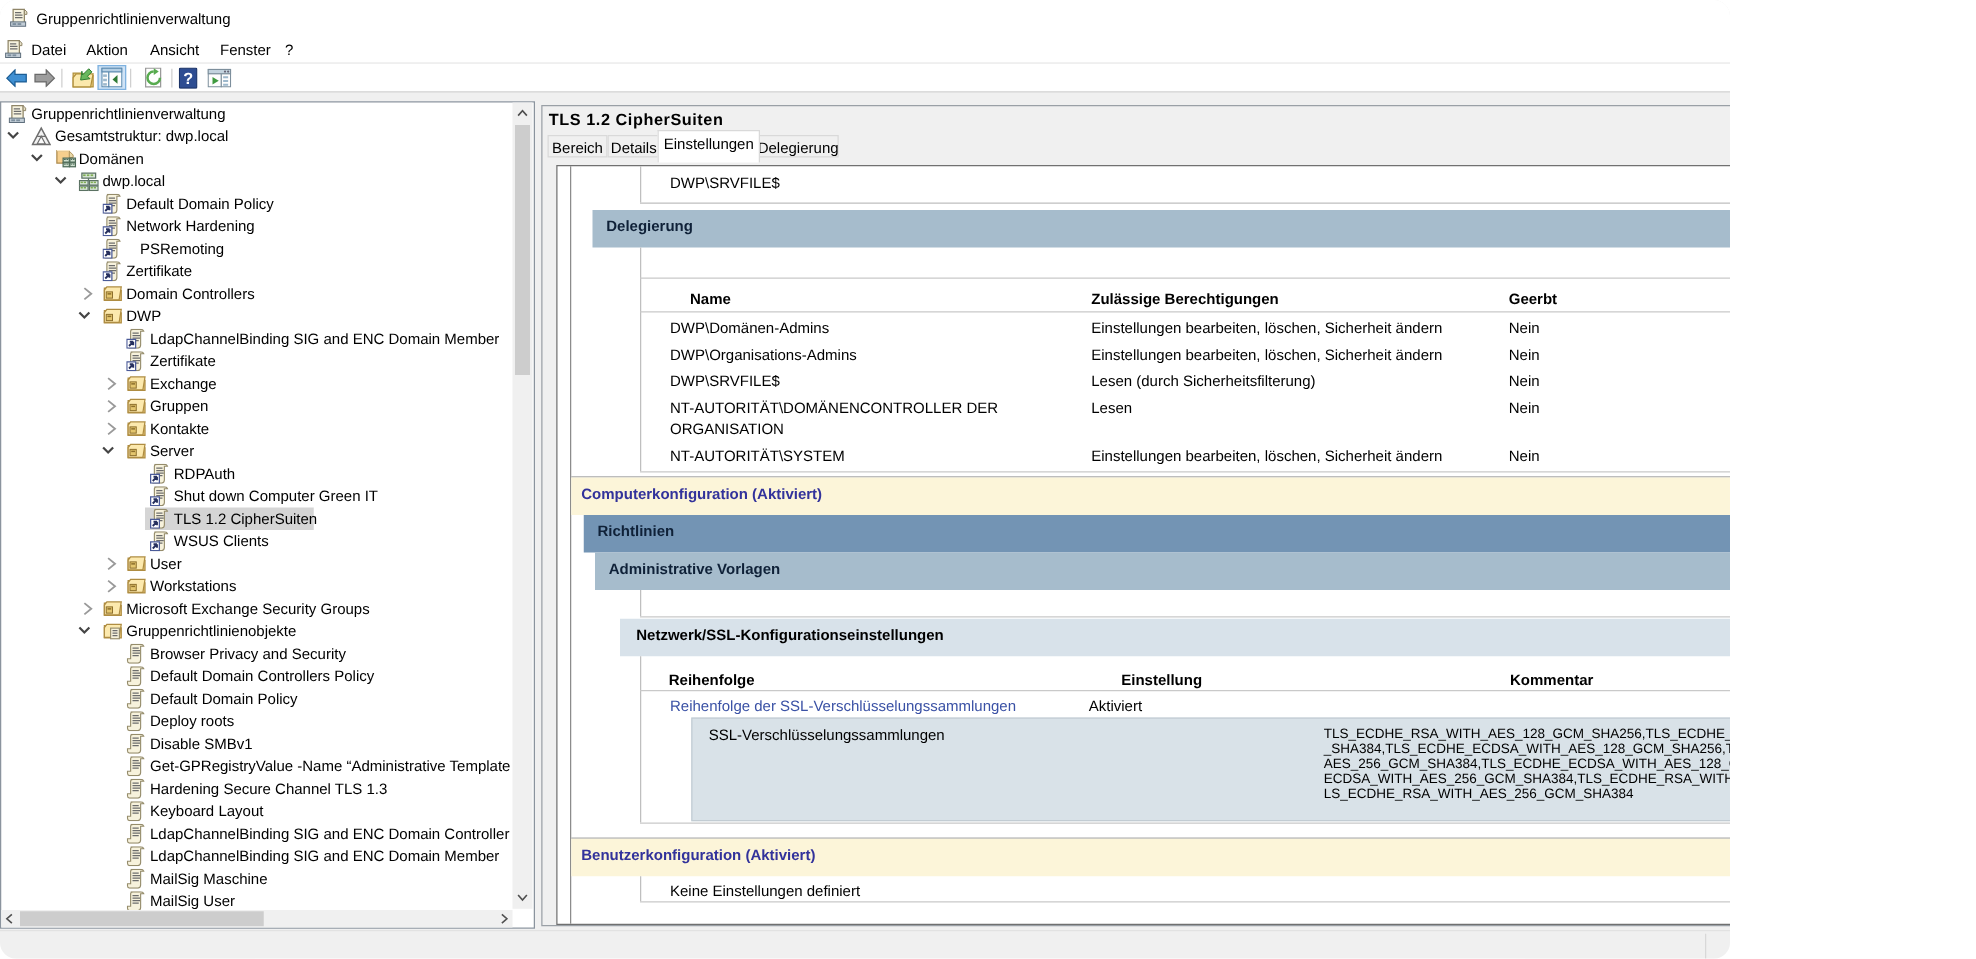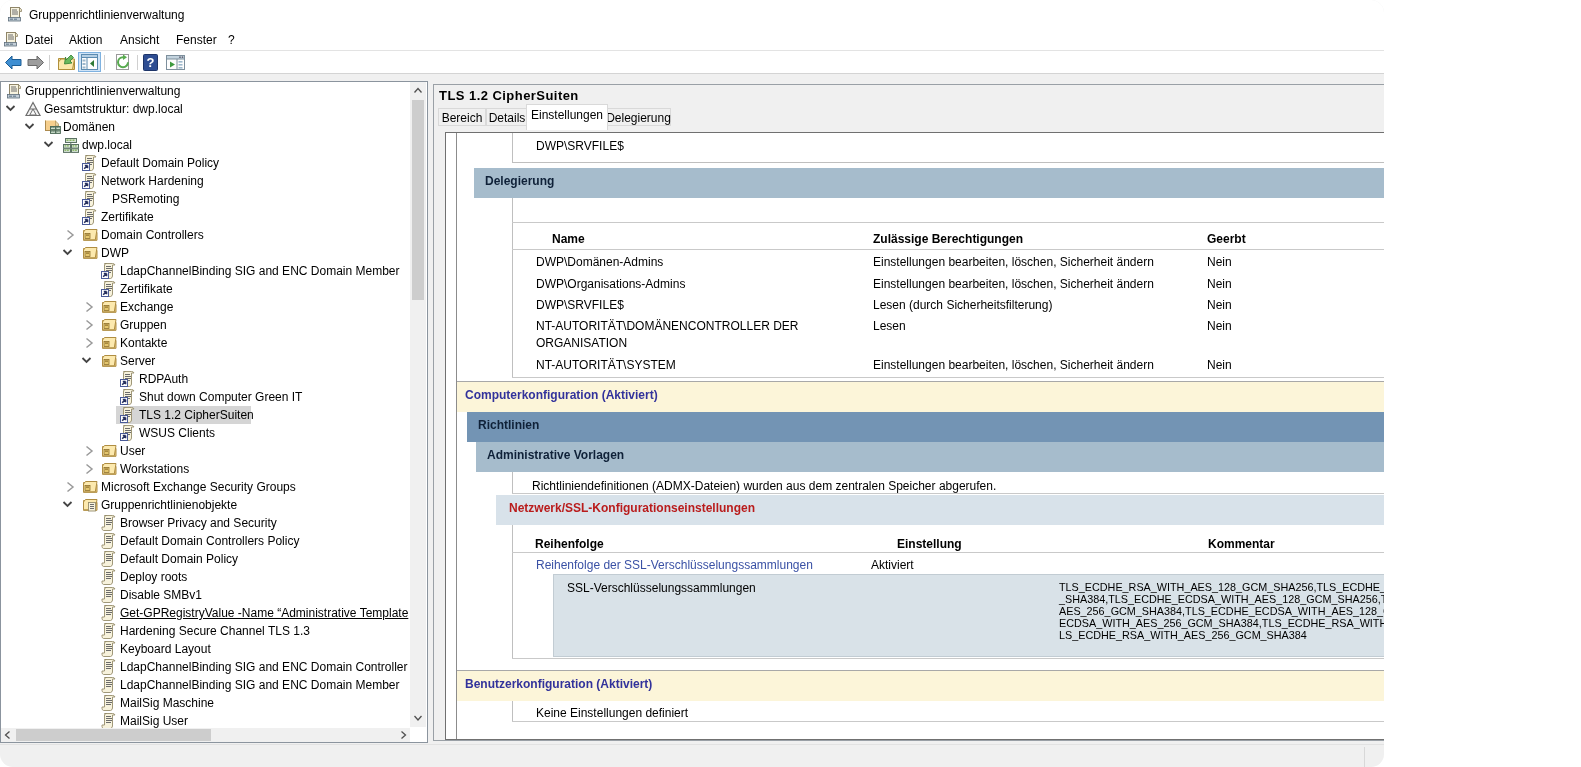--- a/index.html
+++ b/index.html
@@ -426,21 +426,21 @@
 </svg>
 <div class="abs t12" style="left:120px;top:588px;">Disable SMBv1</div>
 <svg class="abs" style="left:101px;top:605px" width="15" height="16" viewBox="0 0 15 16">
 <path d="M3.5 0.5 h8 q2 0 2.5 1.5 h-2.5 v11 q0 2 -2 2.5 h-7 q-1.5 -0.5 -1.5 -2 v-1.5 h2.5 v-10 q0 -1.5 2 -1.5 z" fill="#f7f2dc" stroke="#958c6b" stroke-width="0.9"></path>
 <line x1="5" y1="3.5" x2="10" y2="3.5" stroke="#6c6c6c"></line>
 <line x1="5" y1="5.5" x2="11" y2="5.5" stroke="#6c6c6c"></line>
 <line x1="5" y1="7.5" x2="11" y2="7.5" stroke="#6c6c6c"></line>
 <line x1="5" y1="9.5" x2="10" y2="9.5" stroke="#6c6c6c"></line>
 
 </svg>
-<div class="abs t12" style="left:120px;top:606px;text-decoration:underline;">Get-GPRegistryValue -Name “Administrative Template</div>
+<div class="abs t12" style="left:120px;top:606px;">Get-GPRegistryValue -Name “Administrative Template</div>
 <svg class="abs" style="left:101px;top:623px" width="15" height="16" viewBox="0 0 15 16">
 <path d="M3.5 0.5 h8 q2 0 2.5 1.5 h-2.5 v11 q0 2 -2 2.5 h-7 q-1.5 -0.5 -1.5 -2 v-1.5 h2.5 v-10 q0 -1.5 2 -1.5 z" fill="#f7f2dc" stroke="#958c6b" stroke-width="0.9"></path>
 <line x1="5" y1="3.5" x2="10" y2="3.5" stroke="#6c6c6c"></line>
 <line x1="5" y1="5.5" x2="11" y2="5.5" stroke="#6c6c6c"></line>
 <line x1="5" y1="7.5" x2="11" y2="7.5" stroke="#6c6c6c"></line>
 <line x1="5" y1="9.5" x2="10" y2="9.5" stroke="#6c6c6c"></line>
 
 </svg>
 <div class="abs t12" style="left:120px;top:624px;">Hardening Secure Channel TLS 1.3</div>
 <svg class="abs" style="left:101px;top:641px" width="15" height="16" viewBox="0 0 15 16">
@@ -545,24 +545,23 @@
 <div class="abs" style="left:457px;top:382px;width:1085px;height:30px;background:#fcf5d9;"></div>
     <div class="abs t12 b" style="left:465px;top:388px;color:#32329b;">Computerkonfiguration (Aktiviert)</div>
     <div class="abs t11" style="left:457px;top:400px;width:1073px;text-align:right;color:#1e3348;">Ausblenden</div>
 <div class="abs" style="left:467px;top:412px;width:1075px;height:30px;background:#7394b4;"></div>
     <div class="abs t12 b" style="left:478px;top:418px;color:#0f2138;">Richtlinien</div>
     <div class="abs t11" style="left:467px;top:430px;width:1063px;text-align:right;color:#1e3348;">Ausblenden</div>
 <div class="abs" style="left:476px;top:442px;width:1066px;height:30px;background:#a6bccc;"></div>
     <div class="abs t12 b" style="left:487px;top:448px;color:#0f2138;">Administrative Vorlagen</div>
     <div class="abs t11" style="left:476px;top:460px;width:1054px;text-align:right;color:#1e3348;">Ausblenden</div>
 <div class="abs" style="left:512px;top:472px;width:1px;height:21px;background:#bfbfbf;"></div>
-<div class="abs t12" style="left:532px;top:479px;">Richtliniendefinitionen (ADMX-Dateien) wurden aus dem zentralen Speicher abgerufen.</div>
 <div class="abs hline" style="left:512px;top:493px;width:1017px;"></div>
 <div class="abs" style="left:496px;top:495px;width:1046px;height:30px;background:#d8e2ea;"></div>
-    <div class="abs t12 b" style="left:509px;top:501px;color:#b91c1c;">Netzwerk/SSL-Konfigurationseinstellungen</div>
+    <div class="abs t12 b" style="left:509px;top:501px;color:#000000;">Netzwerk/SSL-Konfigurationseinstellungen</div>
     <div class="abs t11" style="left:496px;top:513px;width:1034px;text-align:right;color:#1e3348;">Ausblenden</div>
 <div class="abs" style="left:512px;top:525px;width:1px;height:133px;background:#bfbfbf;"></div>
 <div class="abs t12 b" style="left:535px;top:537px;">Reihenfolge</div>
 <div class="abs t12 b" style="left:897px;top:537px;">Einstellung</div>
 <div class="abs t12 b" style="left:1208px;top:537px;text-align:center;">Kommentar</div>
 <div class="abs hline" style="left:512px;top:552px;width:1017px;"></div>
 <div class="abs t12" style="left:536px;top:558px;color:#3a51a5;">Reihenfolge der SSL-Verschlüsselungssammlungen</div>
 <div class="abs t12" style="left:871px;top:558px;">Aktiviert</div>
 <div class="abs" style="left:553px;top:574px;width:974px;height:83px;background:#d9e2e8;border:1px solid #c2ccd3;"></div>
 <div class="abs t12" style="left:567px;top:581px;">SSL-Verschlüsselungssammlungen</div>

